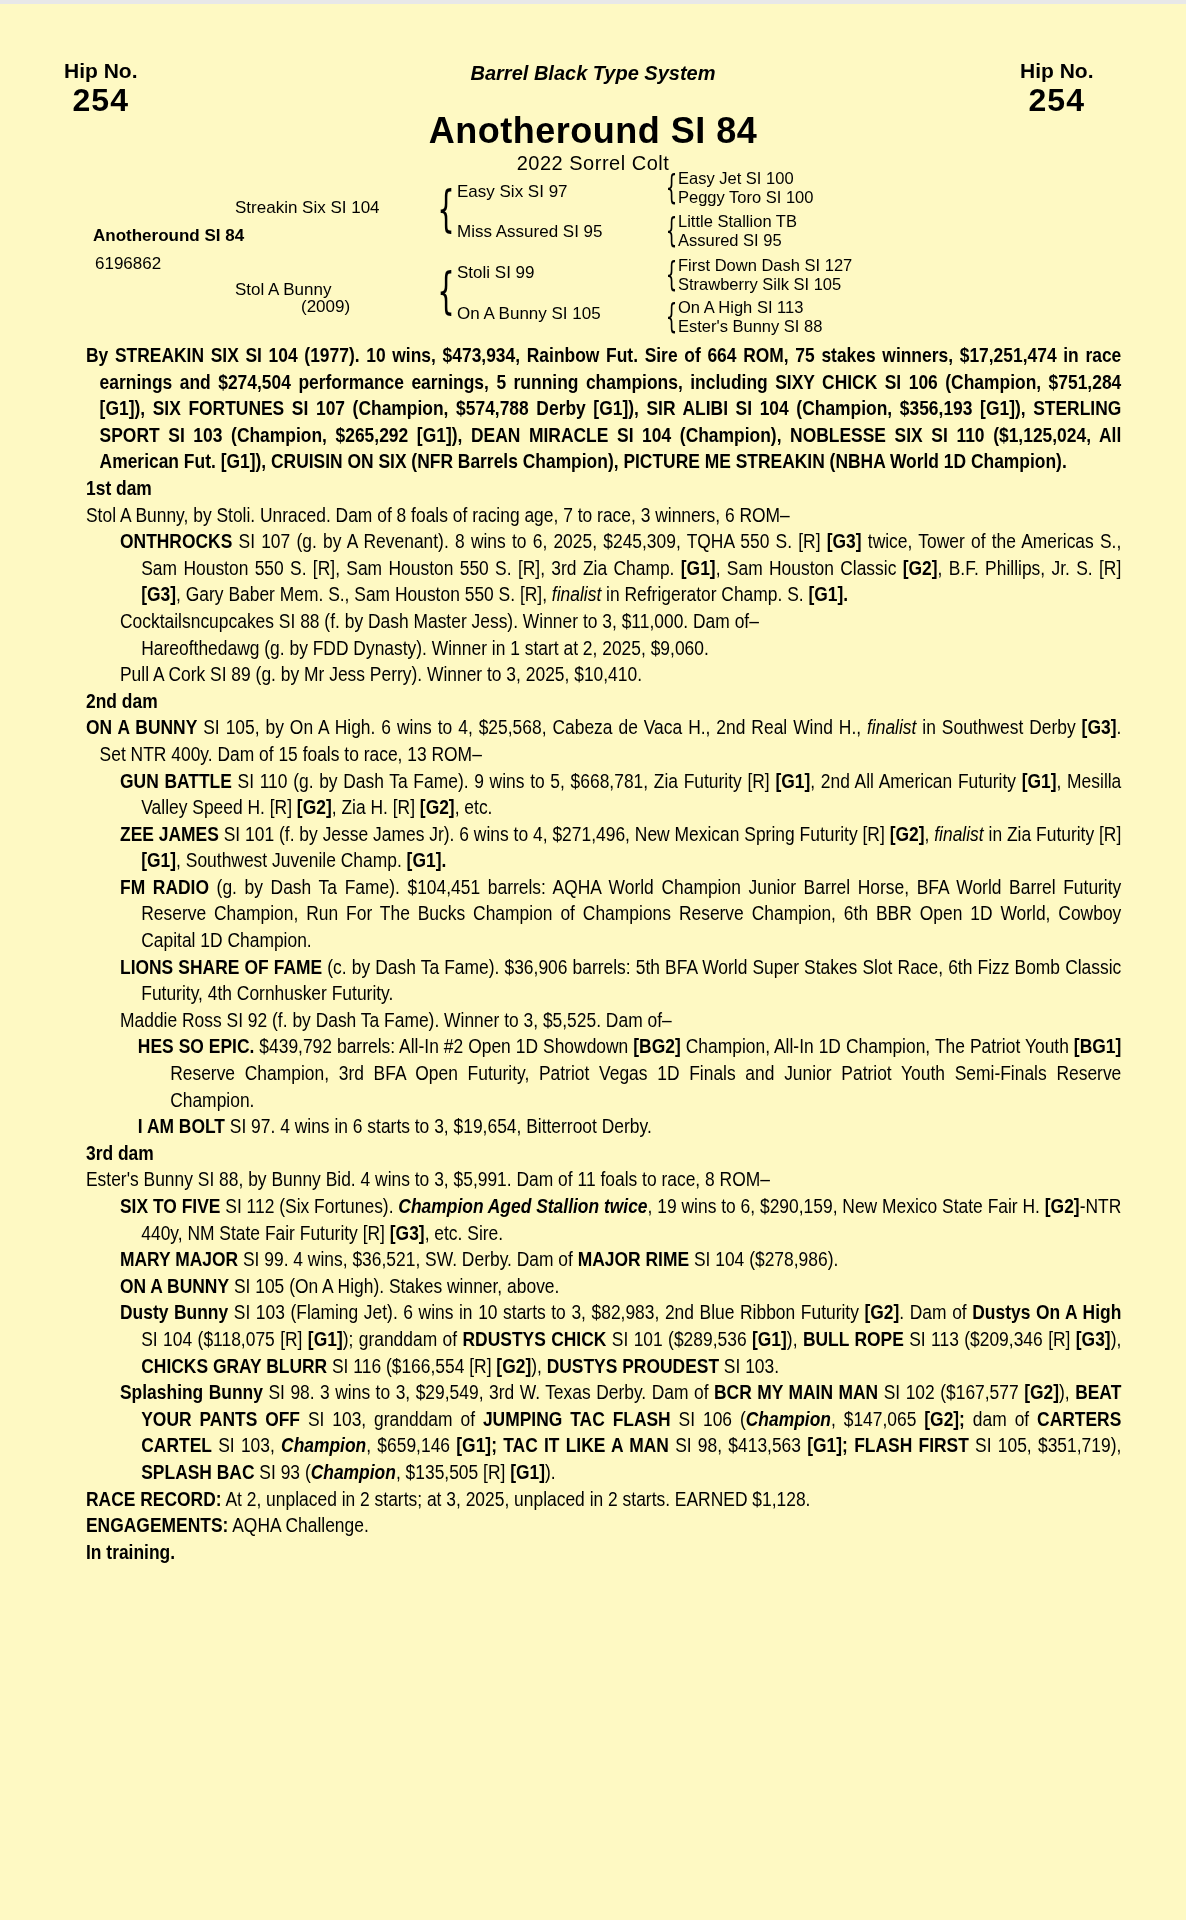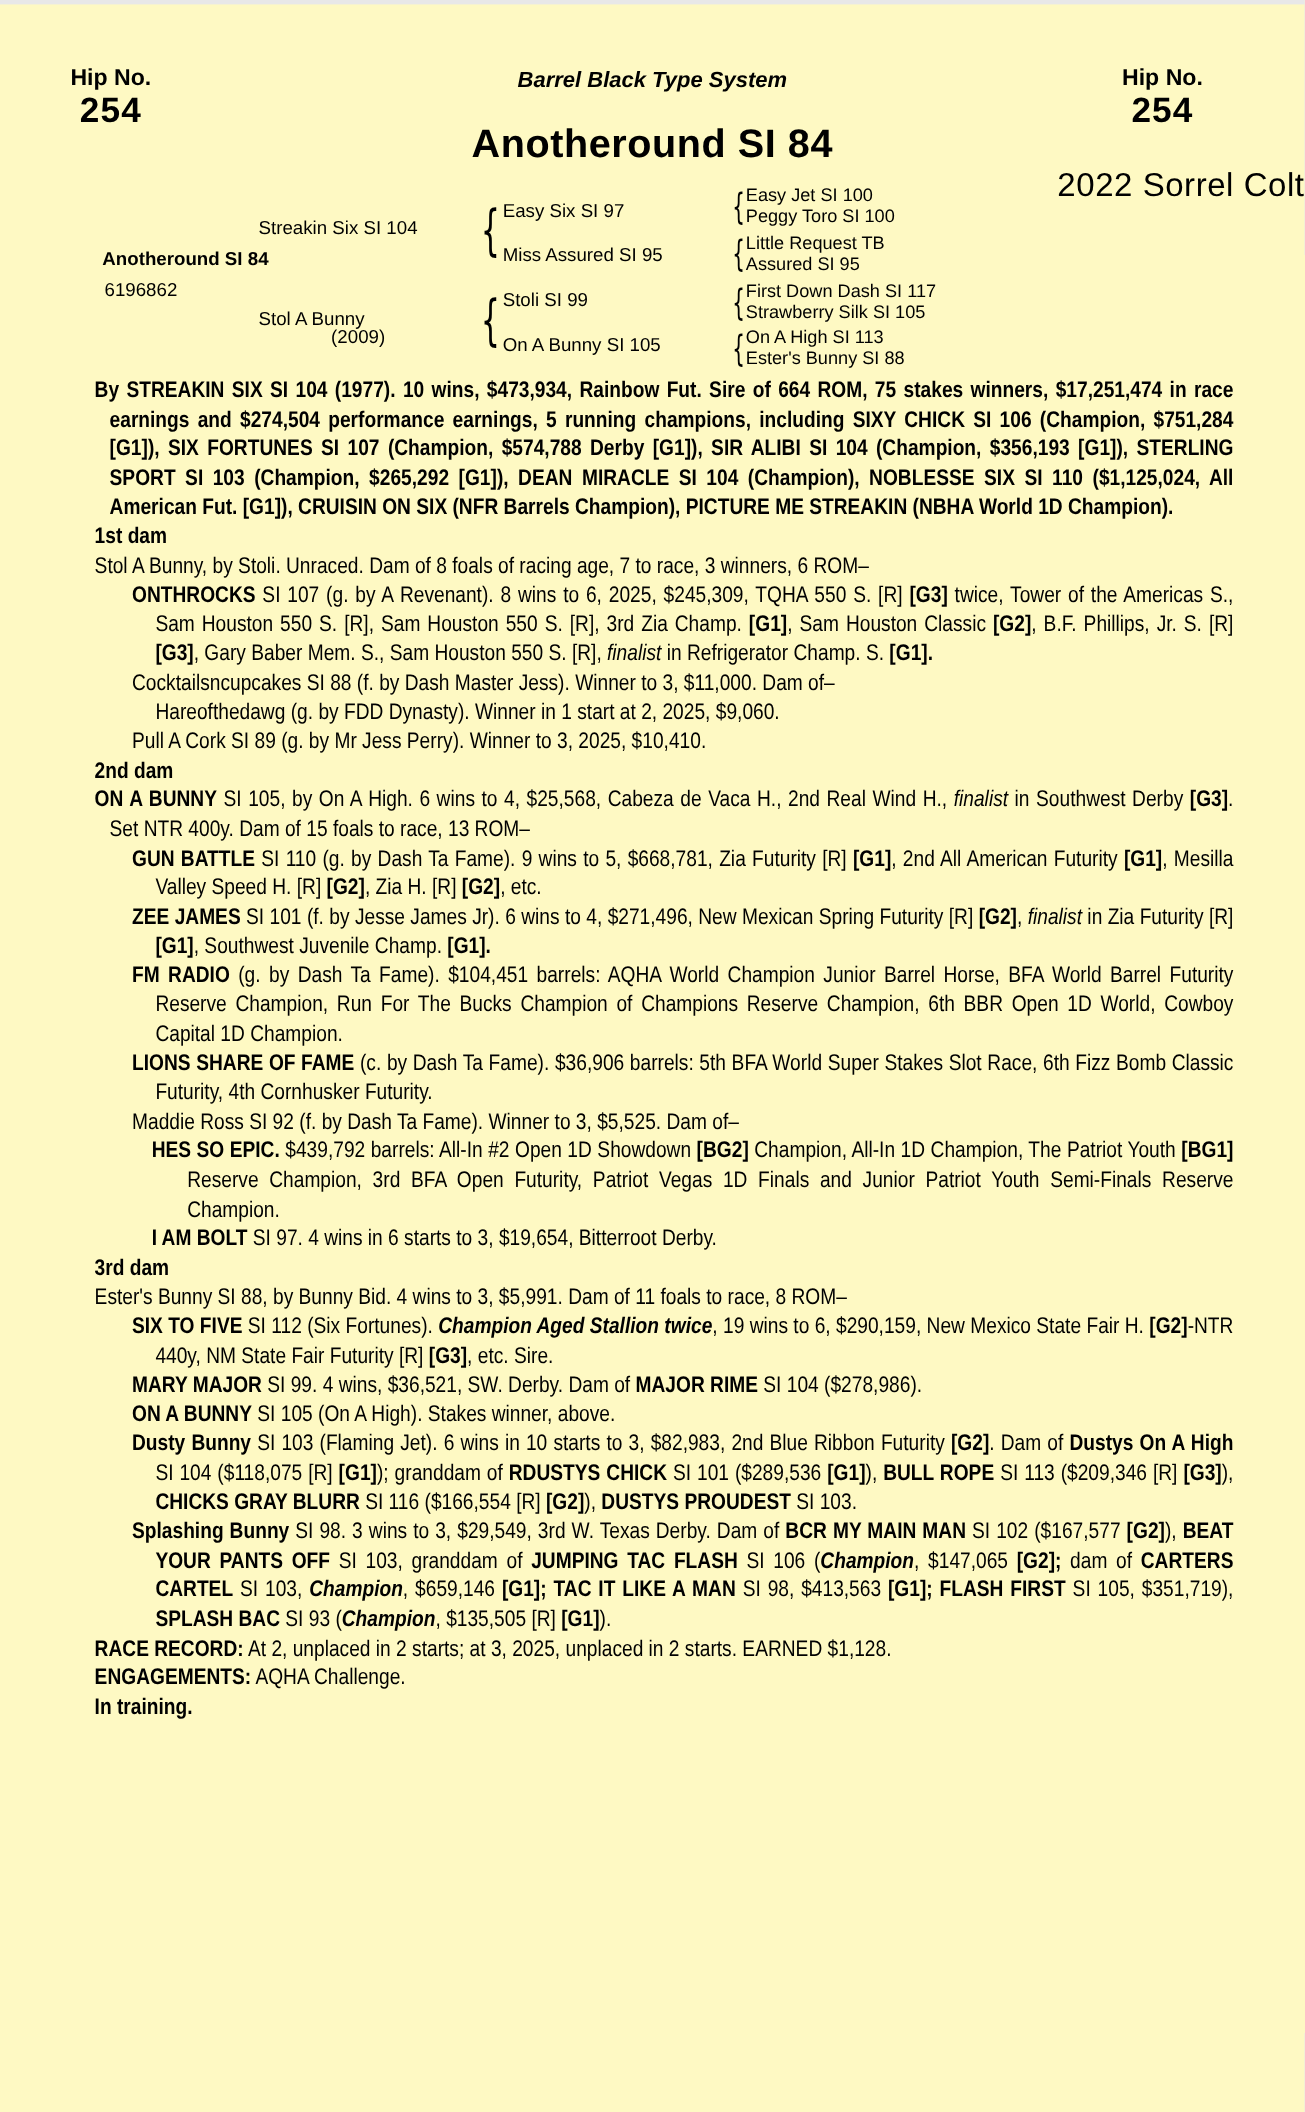--- a/index.html
+++ b/index.html
@@ -15,21 +15,21 @@
   
   .hip{position:absolute;top:55px;text-align:center;font-weight:bold;}
   .hip-left{left:64px;}
   .hip-right{left:1020px;}
   .hip-label{font-size:21px;line-height:24px;}
   .hip-num{font-size:32px;line-height:34px;letter-spacing:1px;}
   .ctr{position:absolute;left:0;width:1186px;text-align:center;}
   .sys-title{top:58px;font-size:20px;font-weight:bold;font-style:italic;}
   .consignor{top:84px;font-size:20px;}
   .horse-title{top:106px;font-size:36px;font-weight:bold;letter-spacing:0.5px;}
-  .foal-desc{top:148px;font-size:30px;letter-spacing:0.5px;text-align:right;}
+  .foal-desc{top:148px;font-size:20px;letter-spacing:0.5px;}
   
   .ped{position:absolute;top:0;left:0;width:1186px;height:340px;}
   .ped span{position:absolute;white-space:nowrap;font-size:17px;}
   .ped .g3{font-size:16.5px;text-align:center;}
   .ped .subj{font-weight:bold;}
   .brace{position:absolute;font-family:"DejaVu Sans",sans-serif;transform:scaleX(0.55);transform-origin:50% 50%;}
   .brace::before{content:"{";}
   .brace-lg{font-size:50px;line-height:50px;}
   .brace-sm{font-size:33px;line-height:33px;}
   
@@ -83,23 +83,23 @@
     <span style="left:457px;top:259px;">Stoli SI 99</span>
     <span style="left:457px;top:300px;">On A Bunny SI 105</span>
 
     <div class="brace brace-sm" style="left:661px;top:167px;"></div>
     <div class="brace brace-sm" style="left:661px;top:210px;"></div>
     <div class="brace brace-sm" style="left:661px;top:254px;"></div>
     <div class="brace brace-sm" style="left:661px;top:296px;"></div>
 
     <span class="g3" style="left:678px;top:165px;">Easy Jet SI 100</span>
     <span class="g3" style="left:678px;top:184px;">Peggy Toro SI 100</span>
-    <span class="g3" style="left:678px;top:208px;">Little Request TB</span>
+    <span class="g3" style="left:678px;top:208px;">Little Stallion TB</span>
     <span class="g3" style="left:678px;top:227px;">Assured SI 95</span>
-    <span class="g3" style="left:678px;top:252px;">First Down Dash SI 117</span>
+    <span class="g3" style="left:678px;top:252px;">First Down Dash SI 127</span>
     <span class="g3" style="left:678px;top:271px;">Strawberry Silk SI 105</span>
     <span class="g3" style="left:678px;top:294px;">On A High SI 113</span>
     <span class="g3" style="left:678px;top:313px;">Ester's Bunny SI 88</span>
   </div>
 
   <div class="body-text">
       <p class="blk hang-sm"><span class="s-b">By STREAKIN SIX SI 104 (1977). 10 wins, $473,934, Rainbow Fut. Sire of 664 ROM, 75 stakes winners, $17,251,474 in race earnings and $274,504 performance earnings, 5 running champions, including SIXY CHICK SI 106 (Champion, $751,284 [G1]), SIX FORTUNES SI 107 (Champion, $574,788 Derby [G1]), SIR ALIBI SI 104 (Champion, $356,193 [G1]), STERLING SPORT SI 103 (Champion, $265,292 [G1]), DEAN MIRACLE SI 104 (Champion), NOBLESSE SIX SI 110 ($1,125,024, All American Fut. [G1]), CRUISIN ON SIX (NFR Barrels Champion), PICTURE ME STREAKIN (NBHA World 1D Champion).</span></p>
       <p class="blk heading"><span class="s-b">1st dam</span></p>
       <p class="blk flush"><span class="s-n">Stol A Bunny, by Stoli. Unraced. Dam of 8 foals of racing age, 7 to race, 3 winners, 6 ROM–</span></p>
       <p class="blk lvl1"><span class="s-b">ONTHROCKS</span><span class="s-n"> SI 107 (g. by A Revenant). 8 wins to 6, 2025, $245,309, TQHA 550 S. [R] </span><span class="s-b">[G3]</span><span class="s-n"> twice, Tower of the Americas S., Sam Houston 550 S. [R], Sam Houston 550 S. [R], 3rd Zia Champ. </span><span class="s-b">[G1]</span><span class="s-n">, Sam Houston Classic </span><span class="s-b">[G2]</span><span class="s-n">, B.F. Phillips, Jr. S. [R] </span><span class="s-b">[G3]</span><span class="s-n">, Gary Baber Mem. S., Sam Houston 550 S. [R], </span><span class="s-i">finalist</span><span class="s-n"> in Refrigerator Champ. S. </span><span class="s-b">[G1].</span></p>

